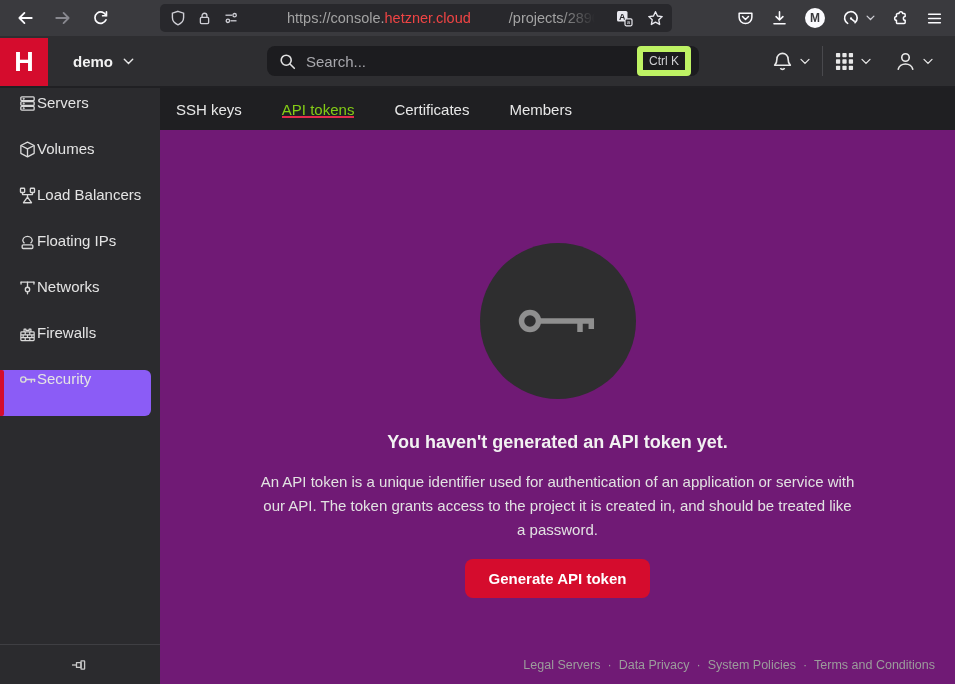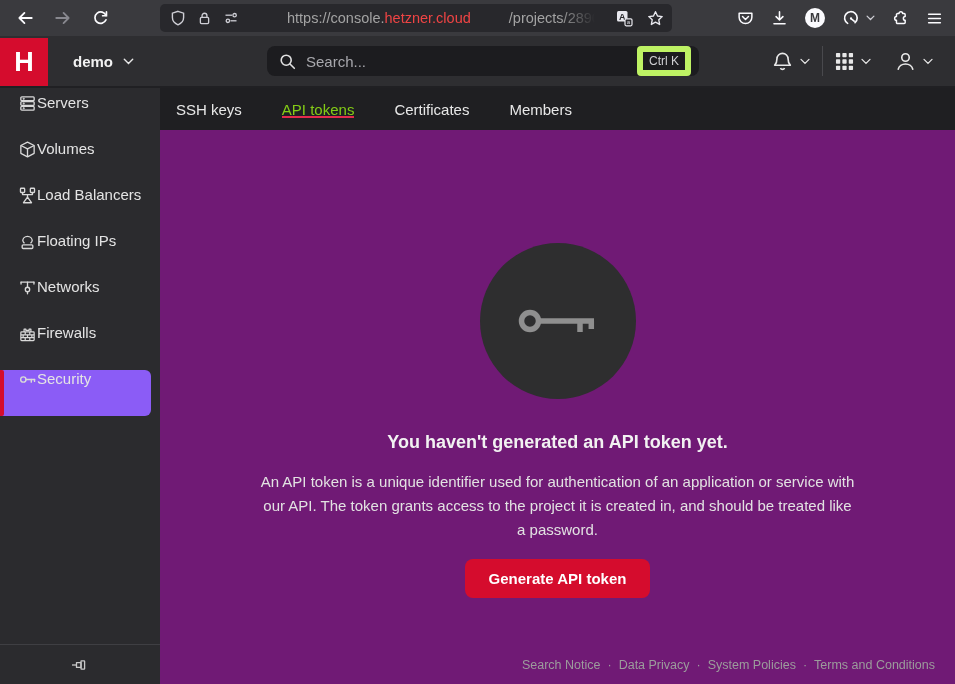--- a/index.html
+++ b/index.html
@@ -389,20 +389,20 @@
         <path d="M62 20 V31"></path>
         <path d="M73.3 20 V28"></path>
       </svg>
   </div>
   <div class="empty-title">You haven't generated an API token yet.</div>
   <div class="empty-desc">An API token is a unique identifier used for authentication of an application or service with our API. The token grants access to the project it is created in, and should be treated like a password.</div>
   <button class="generate-btn">Generate API token</button>
 </div>
 
 <div class="footer-links">
-  <a>Search Notice</a>
+  <a>Legal Servers</a>
   <span>·</span>
   <a>Data Privacy</a>
   <span>·</span>
   <a>System Policies</a>
   <span>·</span>
   <a>Terms and Conditions</a>
 </div>
 
 </body></html>

